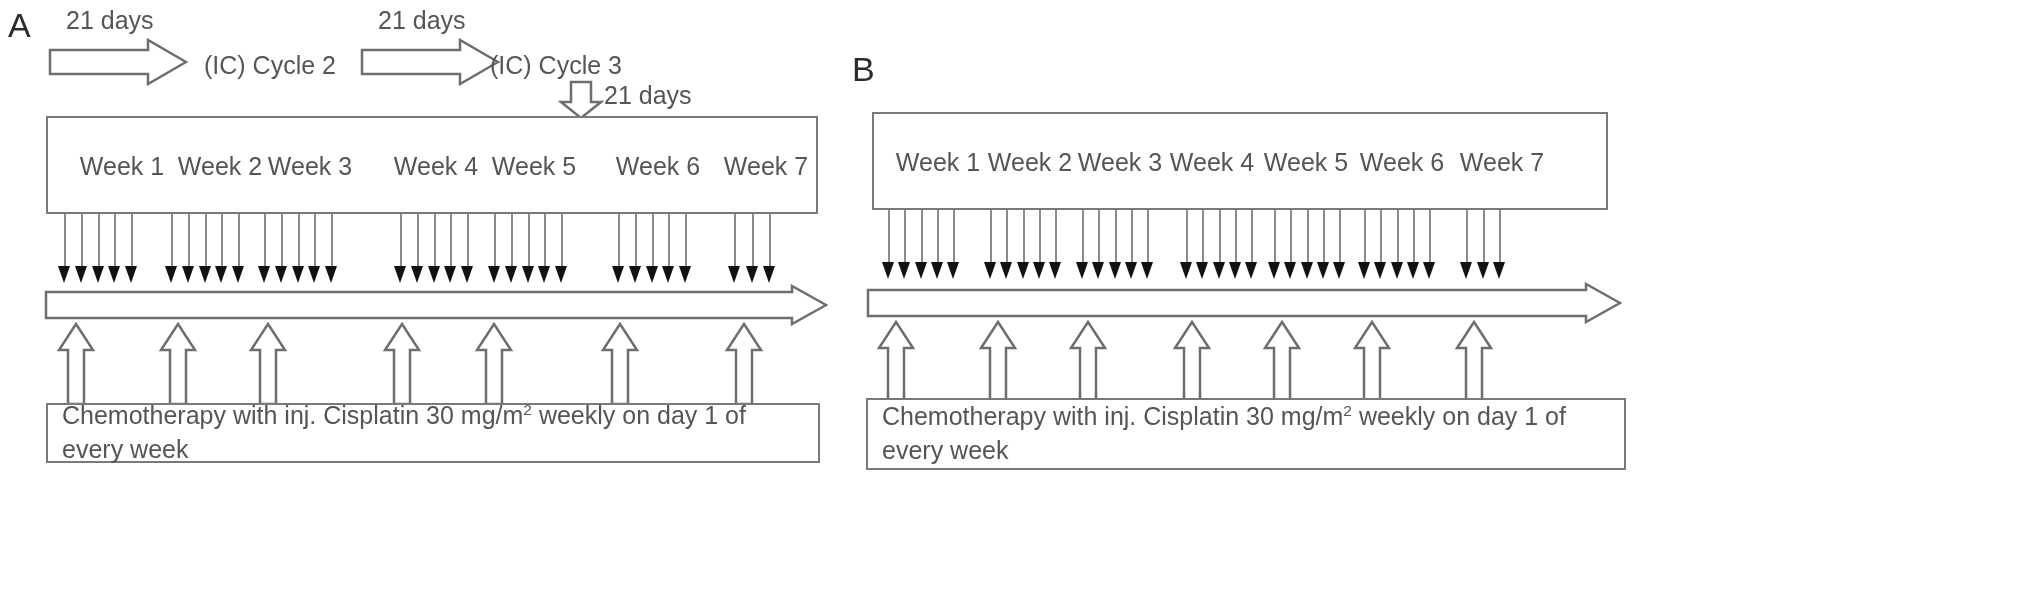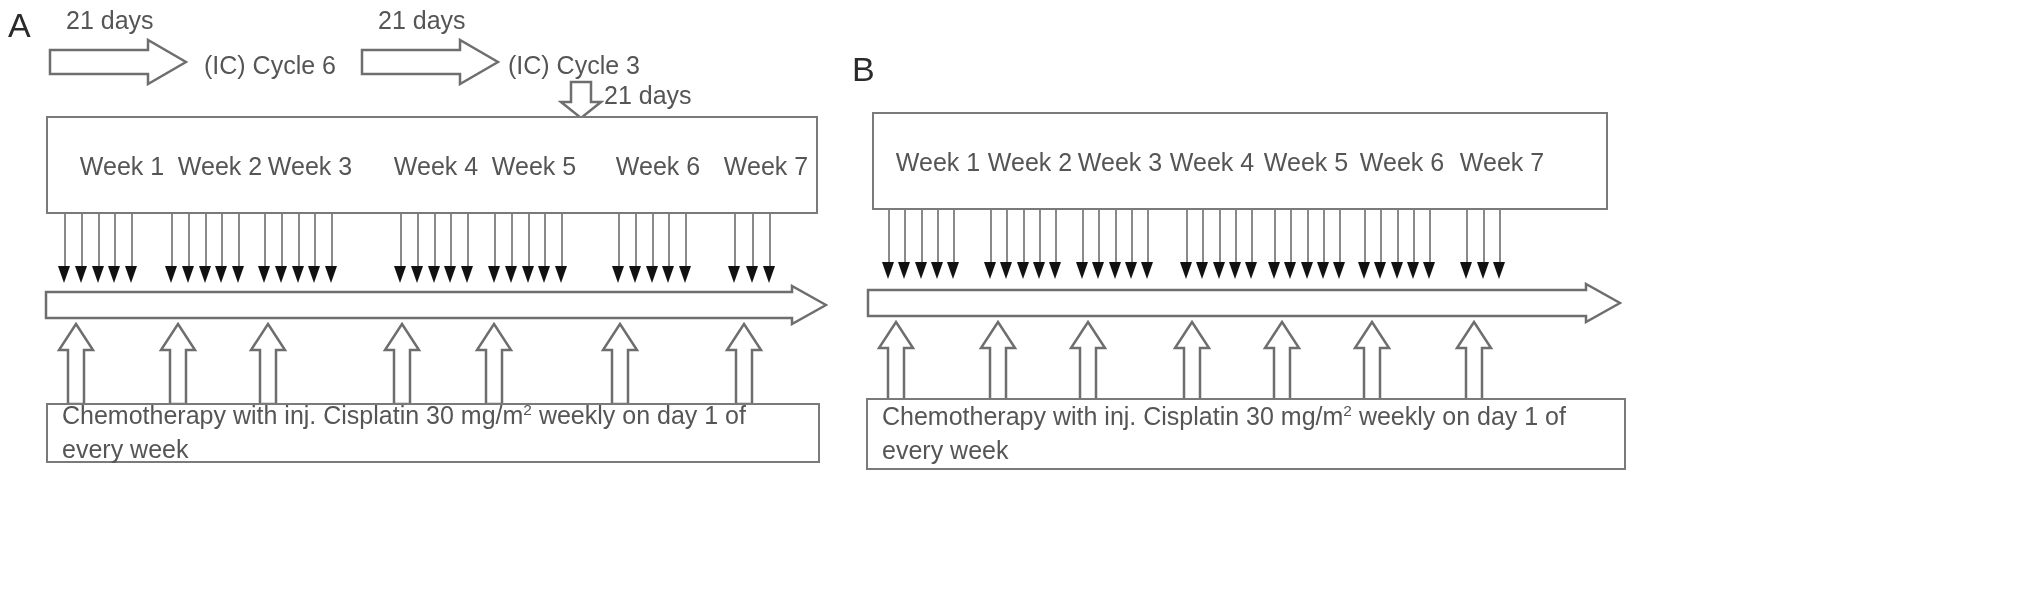--- a/index.html
+++ b/index.html
@@ -111,29 +111,29 @@
   <div>
 
     <div class="panel-letter" style="left:8px; top:8px;">A</div>
 
     <div class="txt" style="left:66px; top:6px;">21 days</div>
 
     <svg class="svg-abs" style="left:48px; top:38px;" width="140" height="48" viewBox="0 0 140 48">
       <polygon class="hollow" points="2,12 100,12 100,2 138,24 100,46 100,36 2,36"></polygon>
     </svg>
 
-    <div class="txt" style="left:204px; top:51px;">(IC) Cycle 6</div>
+    <div class="txt" style="left:204px; top:51px;">(IC) Cycle 2</div>
 
     <div class="txt" style="left:378px; top:6px;">21 days</div>
 
     <svg class="svg-abs" style="left:360px; top:38px;" width="140" height="48" viewBox="0 0 140 48">
       <polygon class="hollow" points="2,12 100,12 100,2 138,24 100,46 100,36 2,36"></polygon>
     </svg>
 
-    <div class="txt" style="left:508px; top:51px;">(IC) Cycle 3</div>
+    <div class="txt" style="left:490px; top:51px;">(IC) Cycle 3</div>
 
     <svg class="svg-abs" style="left:558px; top:80px;" width="46" height="40" viewBox="0 0 46 40">
       <polygon class="hollow" points="13,2 33,2 33,22 43,22 23,38 3,22 13,22"></polygon>
     </svg>
 
     <div class="txt" style="left:604px; top:81px;">21 days</div>
 
     <div class="week-box" style="left:46px; top:116px; width:772px; height:98px;"></div>
 
     <div class="week-labels" style="left:46px; top:116px; width:772px; height:98px;">

